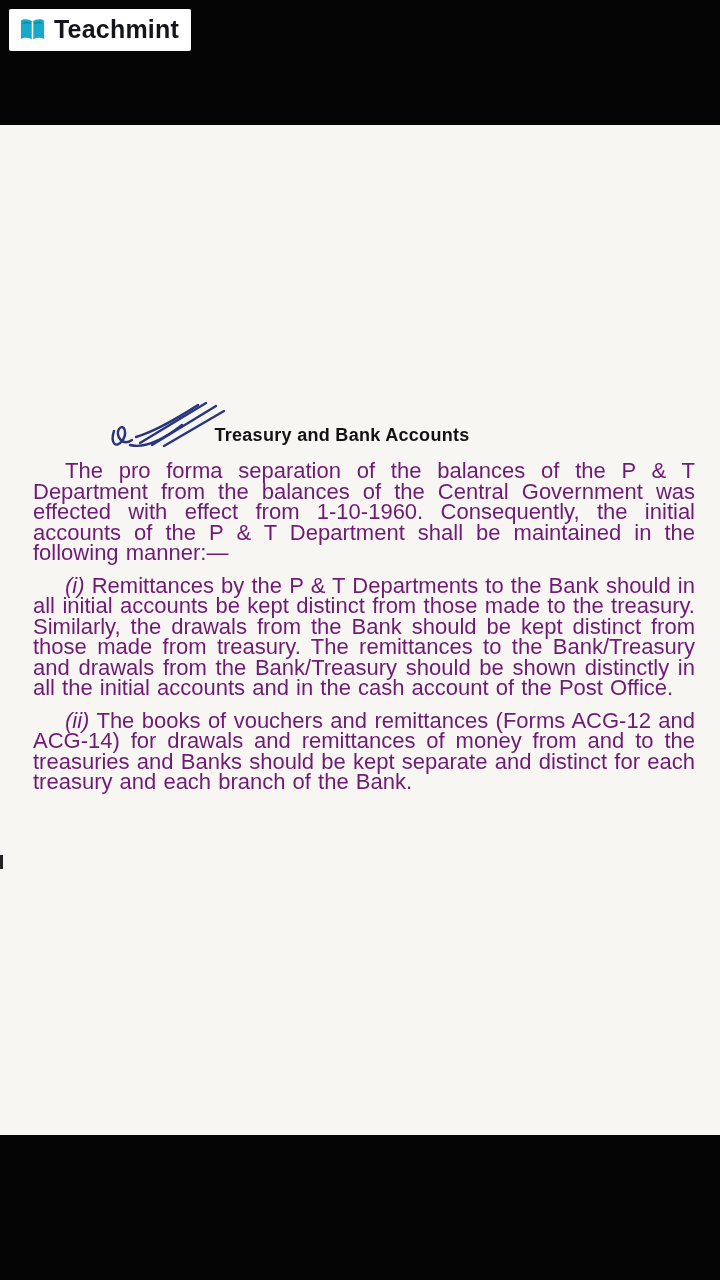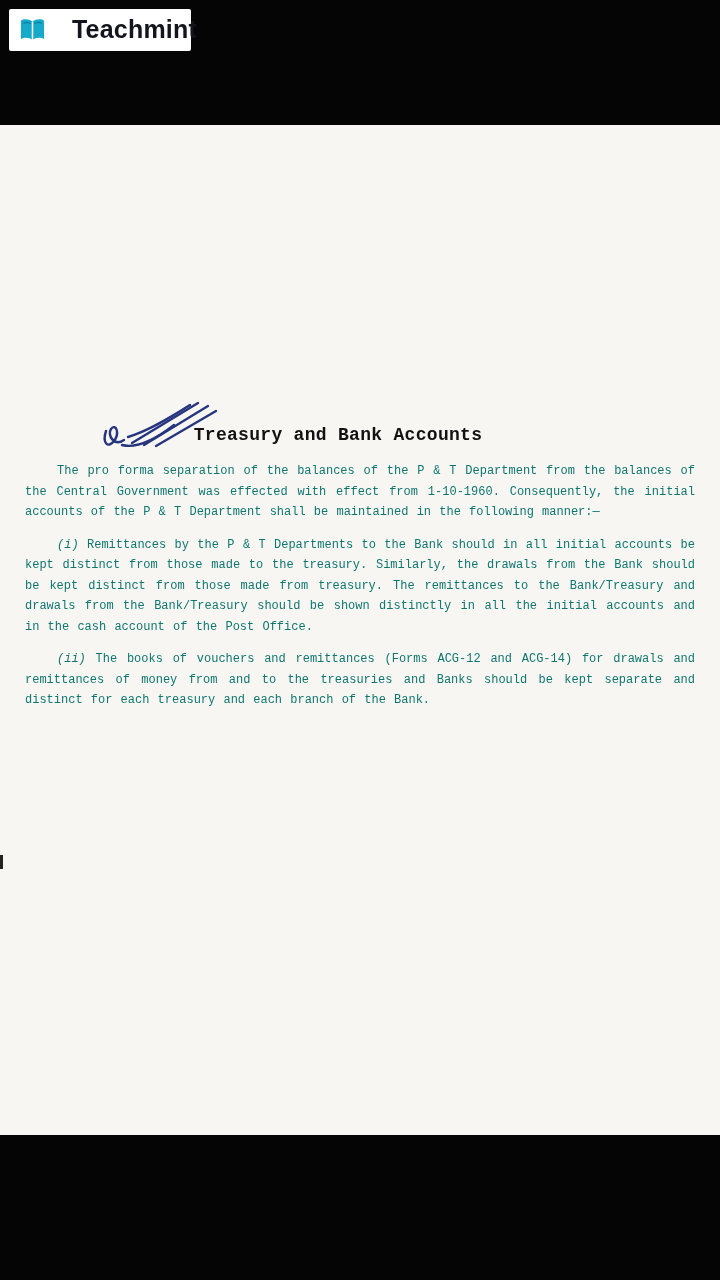--- a/index.html
+++ b/index.html
@@ -28,21 +28,21 @@
     top: 9px;
     left: 9px;
     width: 182px;
     height: 42px;
     background: #ffffff;
     border-radius: 2px;
     display: flex;
     align-items: center;
     padding: 0 10px;
     box-sizing: border-box;
-    gap: 26px;
+    gap: 8px;
   }
   .logo-book {
     width: 27px;
     height: 27px;
     flex: 0 0 auto;
   }
   .logo-text {
     font-family: "Liberation Sans", sans-serif;
     font-weight: bold;
     font-size: 25px;
@@ -57,21 +57,22 @@
     top: 125px;
     left: 0;
     width: 720px;
     height: 1010px;
     background: #f7f6f3;
   }
   .page-content {
     position: relative;
     padding: 300px 25px 0 25px;
     color: #141414;
-    font-family: Liberation Mono, monospace;
+    font-family: Liberation Sans, sans-serif;
+    margin-left: 8px;
   }
   .title-row {
     position: relative;
     text-align: center;
     transform: translateX(-22px);
     margin-bottom: 10px;
     height: 26px;
   }
   .doc-title {
     display: inline-block;
@@ -83,26 +84,26 @@
   }
   .pen-scribble {
     position: absolute;
     left: 95px;
     top: -32px;
     width: 130px;
     height: 62px;
     pointer-events: none;
   }
   .doc-para {
-    font-size: 12px;
+    font-size: 22px;
     line-height: 20.5px;
     text-align: justify;
     margin: 0 0 12px 0;
     text-indent: 32px;
-    color: #0f766e;
+    color: #701a75;
     word-spacing: 1px;
   }
   .doc-para .marker {
     font-style: italic;
   }
   .scan-artifact-tick {
     position: absolute;
     left: 0;
     top: 730px;
     width: 3px;

